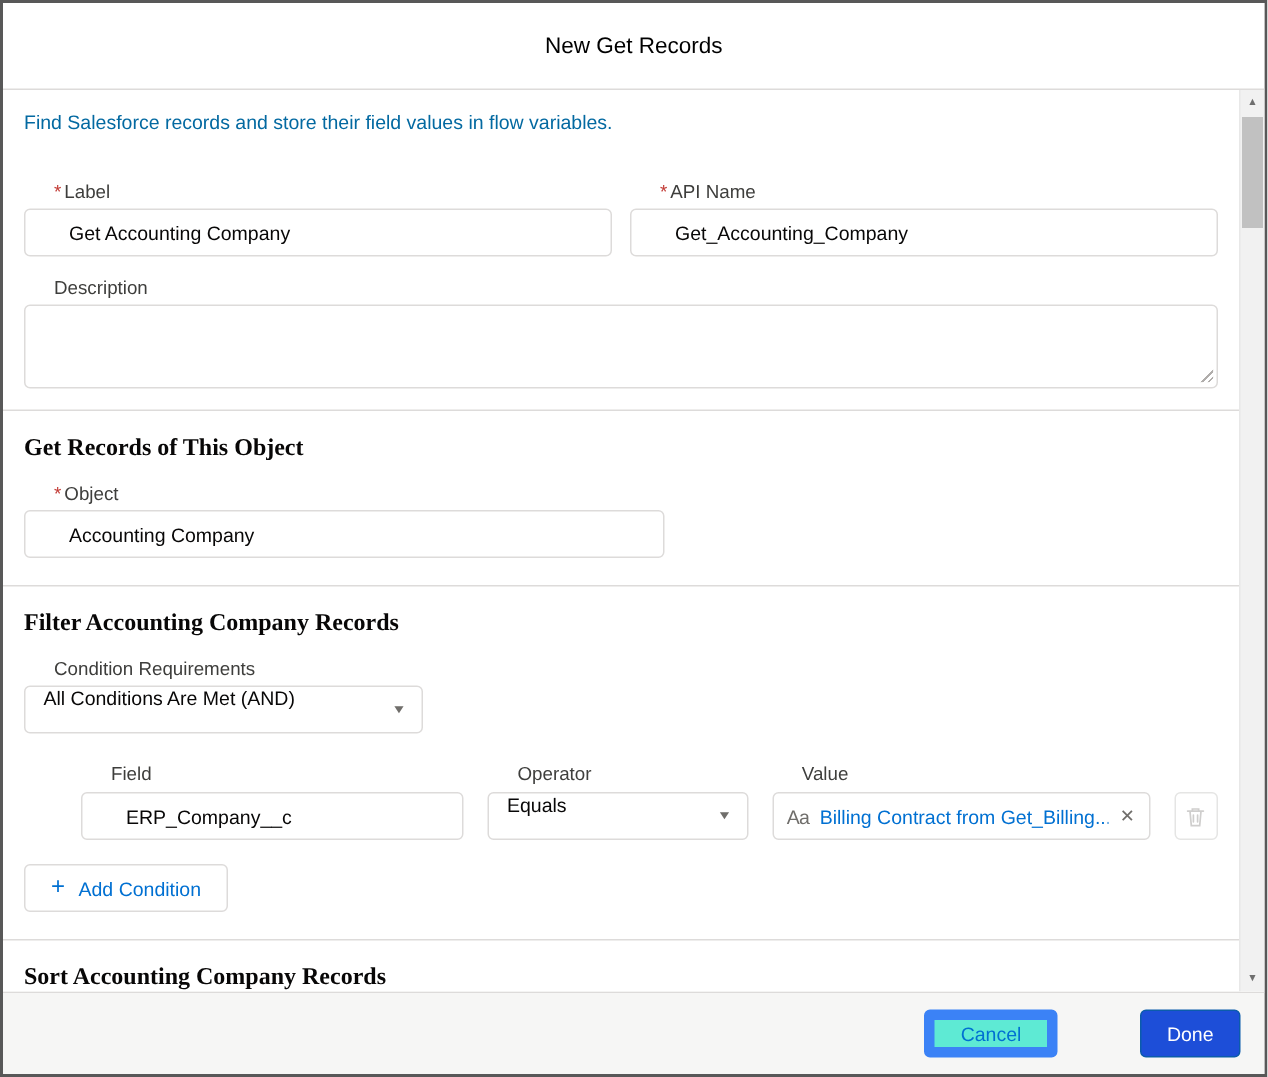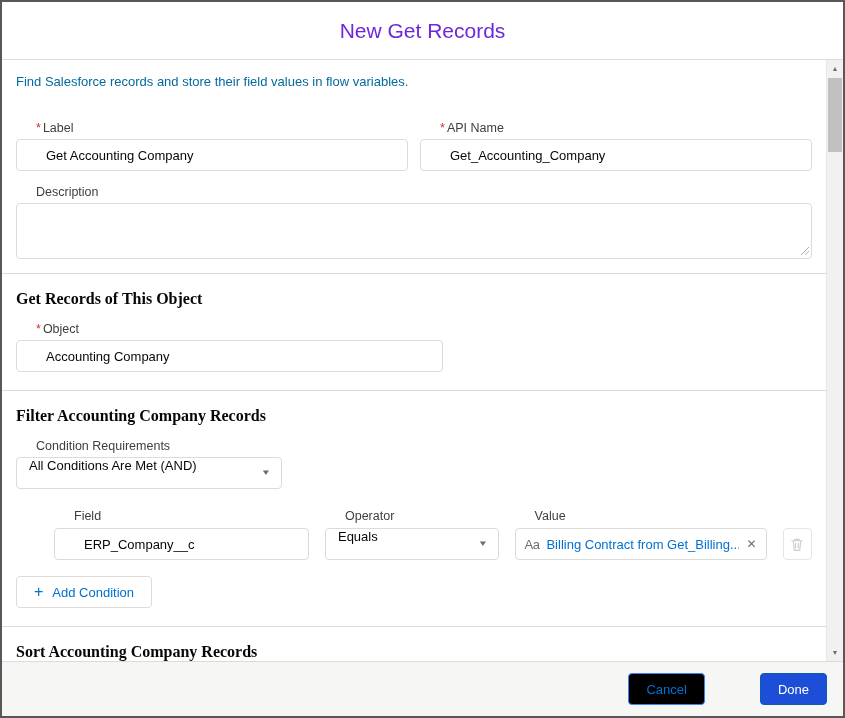--- a/index.html
+++ b/index.html
@@ -21,23 +21,23 @@
   
   .modal-header {
     flex: 0 0 58px;
     border-bottom: 1px solid #dddbda;
     display: flex;
     align-items: center;
     justify-content: center;
     background: #fff;
   }
   .modal-title {
-    font-size: 21px;
+    font-size: 15px;
     font-weight: 400;
-    color: #6d28d9;
+    color: #000000;
   }
   
   .modal-body {
     flex: 1 1 auto;
     position: relative;
     overflow: hidden;
     background: #fff;
   }
   .body-content {
     position: absolute;
@@ -236,22 +236,22 @@
   }
   .btn {
     height: 32px;
     border-radius: 4px;
     font-size: 13px;
     font-family: inherit;
     padding: 0 17px;
     cursor: pointer;
   }
   .btn-neutral {
-    background: #000000;
-    border: 1px solid #3b82f6;
+    background: #5eead4;
+    border: 7px solid #3b82f6;
     color: #0070d2;
   }
   .btn-brand {
     background: #1d4ed8;
     border: 1px solid #0b5cab;
     color: #fff;
     margin-left: 45px;
   }
 </style>
 </head>

